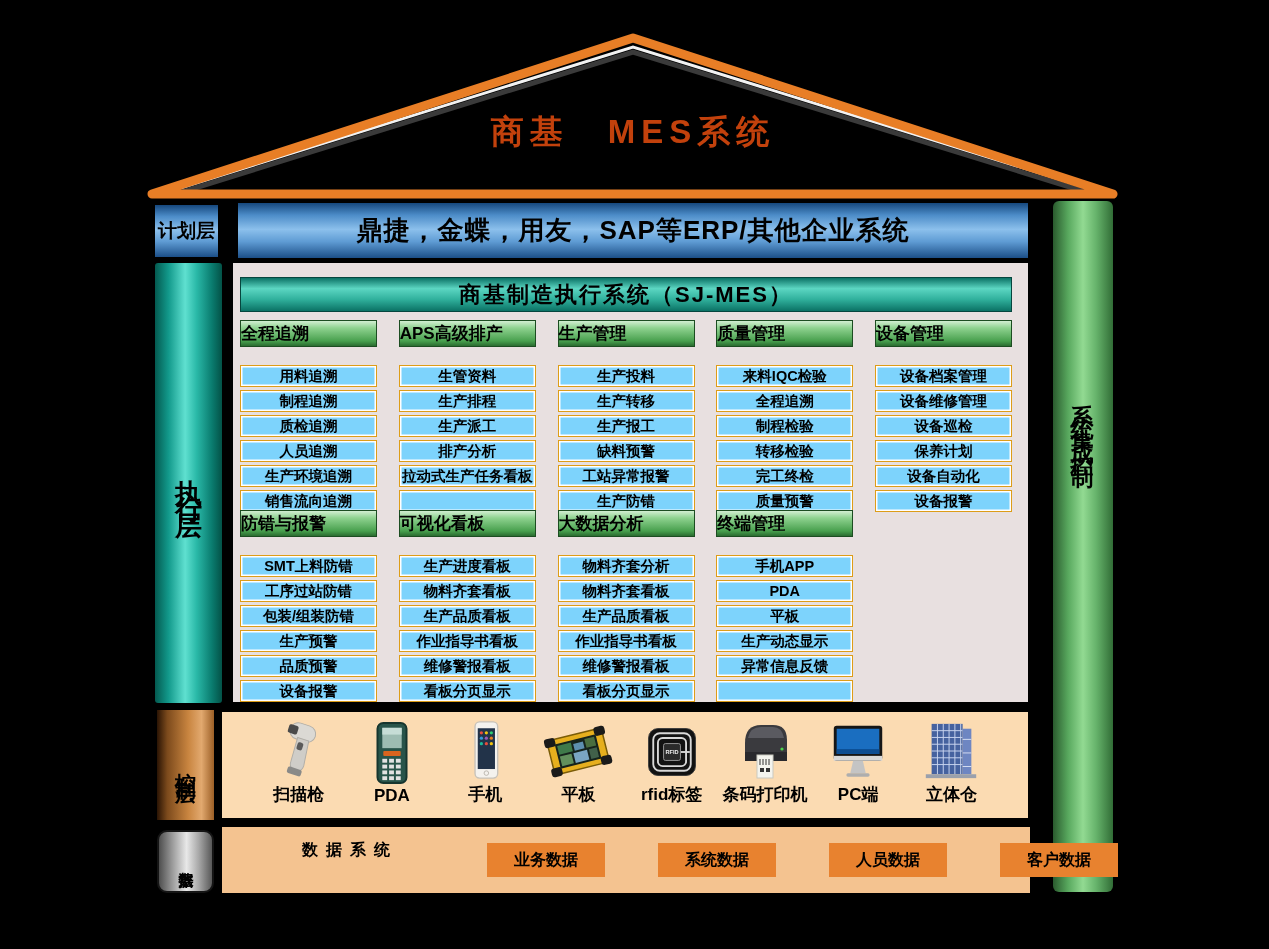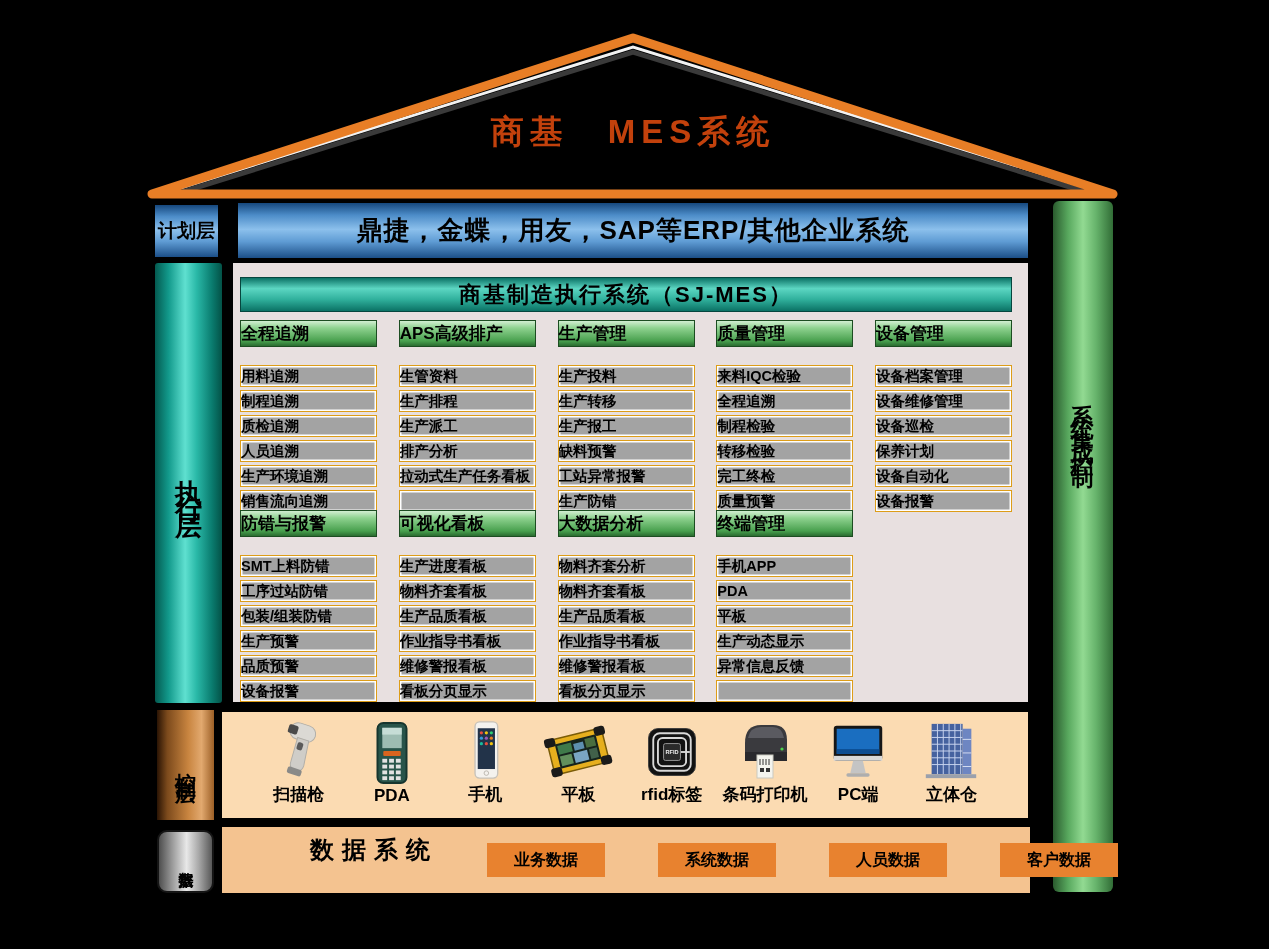--- a/index.html
+++ b/index.html
@@ -36,44 +36,44 @@
                border:1px solid #06463e; display:flex; align-items:center; justify-content:center;
                font-size:22px; letter-spacing:2px; }
   .module-grid { position:absolute; left:7px; width:772px; display:grid;
                  grid-template-columns:repeat(5,137px); justify-content:space-between; }
   #grid-row-1 { top:57px; }
   #grid-row-2 { top:247px; }
   .module { display:flex; flex-direction:column; }
   .module-header { height:25px; line-height:25px; text-align:left; font-size:17px;
                    background:linear-gradient(180deg,#d2eed2 0%,#8ed28f 28%,#48a04e 80%,#2a6c30 100%);
                    border:1px solid #1c4d21; margin-bottom:15px; }
-  .module-cell { height:20px; line-height:20px; text-align:left; font-size:14.5px;
-                 background:#a3a3a3; border:1px solid #dd9d18; box-shadow:inset 0 0 0 1.5px #fff;
+  .module-cell { height:20px; line-height:20px; text-align:center; font-size:14.5px;
+                 background:#7dd3fc; border:1px solid #dd9d18; box-shadow:inset 0 0 0 1.5px #fff;
                  margin-top:3px; white-space:nowrap; overflow:hidden; }
 
   
   #control-label { left:157px; top:710px; width:57px; height:110px;
                    background:linear-gradient(90deg,#2a1404 0%,#7c4a1c 18%,#c98540 55%,#e2a96f 78%,#9c5f26 100%);
                    display:flex; align-items:center; justify-content:center; }
   #control-label span { font-size:21px; letter-spacing:6px; }
   #control-panel { left:222px; top:712px; width:806px; height:106px; background:#fbdbb2;
                    display:flex; justify-content:space-between; padding:4px 30px 12px; box-sizing:border-box; }
   .device { display:flex; flex-direction:column; align-items:center; width:94px; }
   .dev-icon { height:70px; display:flex; align-items:flex-end; justify-content:center; }
   .dev-label { font-size:17px; white-space:nowrap; }
 
   
   #data-label { left:157px; top:830px; width:57px; height:63px; border-radius:10px; box-sizing:border-box;
                 border:2px solid #151515;
                 background:linear-gradient(90deg,#4e4e4e 0%,#9a9a9a 25%,#e8e8e8 52%,#a8a8a8 75%,#585858 100%);
                 display:flex; align-items:center; justify-content:center; }
   #data-label span { font-size:15px; letter-spacing:1px; }
   #data-panel { left:222px; top:827px; width:808px; height:66px; background:#f4c390; }
-  #data-system { position:absolute; left:52px; top:0; width:200px; height:46px;
-                 display:flex; align-items:center; justify-content:center; font-size:24px; letter-spacing:8px; }
+  #data-system { position:absolute; left:28px; top:0; width:200px; height:46px;
+                 display:flex; align-items:center; justify-content:center; font-size:16px; letter-spacing:8px; }
   #data-buttons { position:absolute; left:233px; top:16px; display:flex; gap:21px; }
   .data-btn { width:118px; height:34px; background:#e8822f; display:flex; align-items:center; justify-content:center; font-size:16px;margin-left:32px; }
 </style>
 </head>
 <body>
 
 <div id="stage">
 
   <svg id="roof" width="985" height="180" viewBox="0 0 985 180">
     <polyline points="42,166 493,26 946,166" fill="none" stroke="#3a3a3a" stroke-width="5"></polyline>

